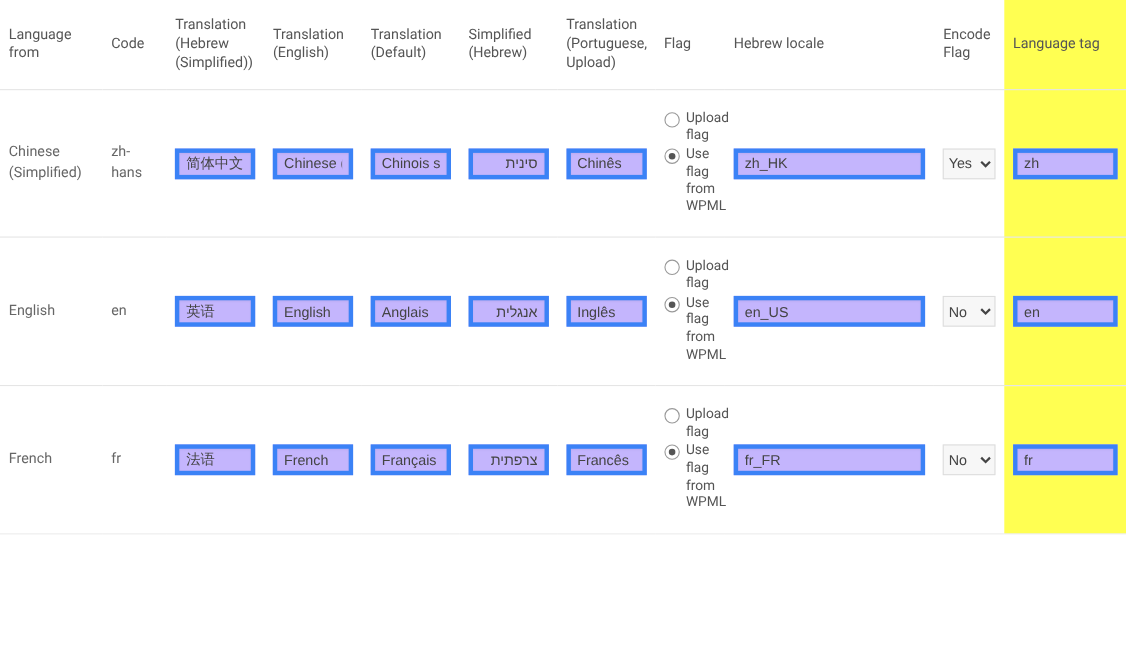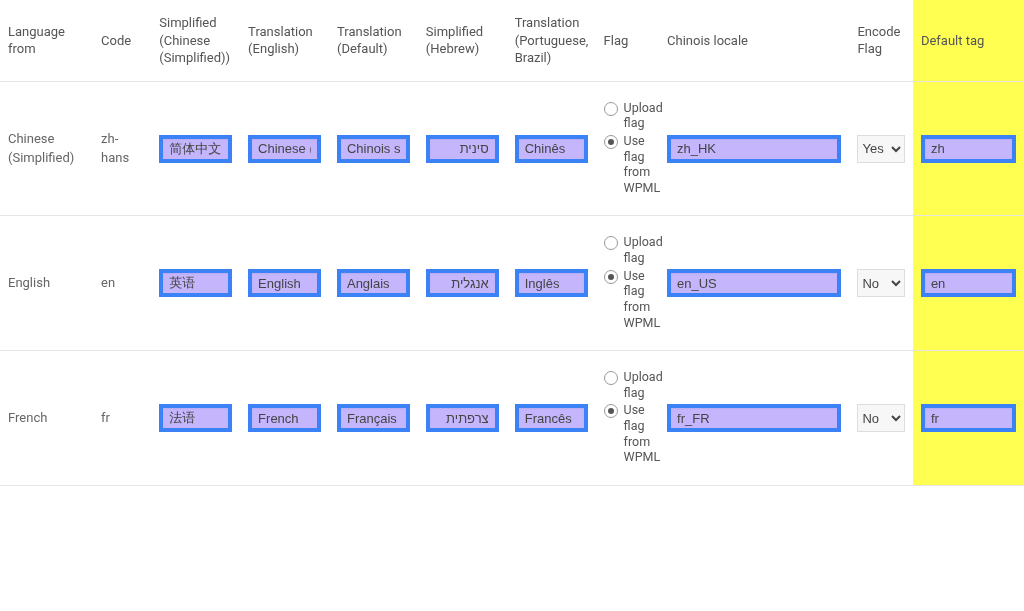--- a/index.html
+++ b/index.html
@@ -106,29 +106,29 @@
       <col class="c-tr">
     <col class="c-flag">
       <col class="c-locale">
       <col class="c-encode">
       <col class="c-tag">
   </colgroup>
   <thead>
     <tr>
       <th>Language from</th>
       <th>Code</th>
-      <th>Simplified (Chinese (Simplified))</th>
+      <th>Translation (Hebrew (Simplified))</th>
       <th>Translation (English)</th>
       <th>Translation (Default)</th>
       <th>Simplified (Hebrew)</th>
-      <th>Translation (Portuguese, Brazil)</th>
+      <th>Translation (Portuguese, Upload)</th>
       <th>Flag</th>
-      <th>Chinois locale</th>
+      <th>Hebrew locale</th>
       <th>Encode Flag</th>
-      <th class="hl">Default tag</th>
+      <th class="hl">Language tag</th>
     </tr>
   </thead>
   <tbody id="tbody">
 
   <tr>
         <td>Chinese (Simplified)</td>
         <td>zh-hans</td>
         <td><input type="text" value="简体中文" style=""></td>
         <td><input type="text" value="Chinese (" style=""></td>
         <td><input type="text" value="Chinois s" style=""></td>

